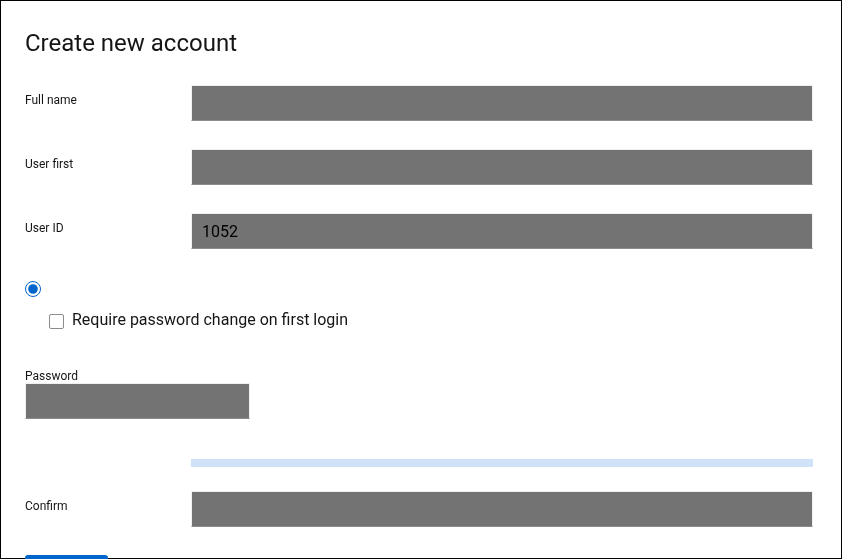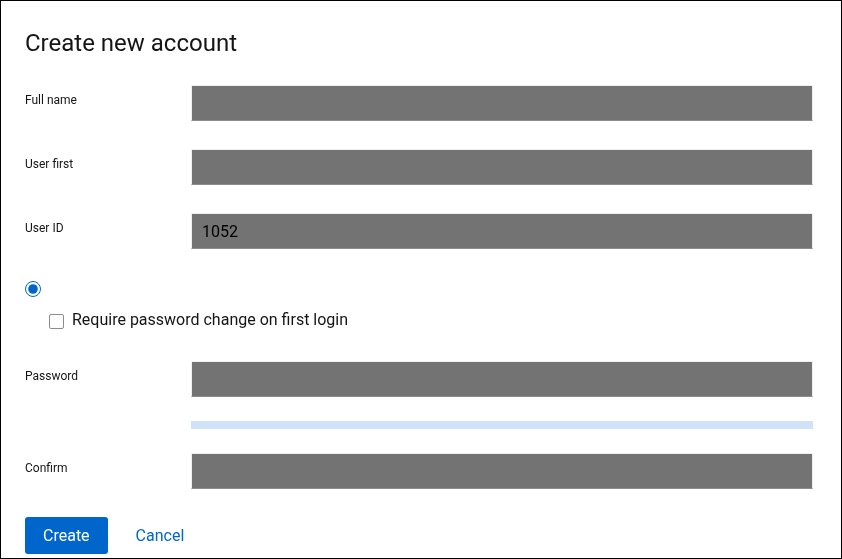--- a/index.html
+++ b/index.html
@@ -88,21 +88,22 @@
       justify-content: center;
       margin-left: 10px;
     }
     .strength-bar {
       width: 100%;
       height: 8px;
       background: #cfe2f8;
       margin-top: 16px;
     }
     .form-row.password {
-      margin-bottom: 8px;
+      margin-bottom: 24px;
+      flex-direction: column;
     }
     .strength-row {
       display: flex;
       margin-bottom: 24px;
     }
     .actions {
       display: flex;
       align-items: center;
       gap: 28px;
       margin-top: 10px;

